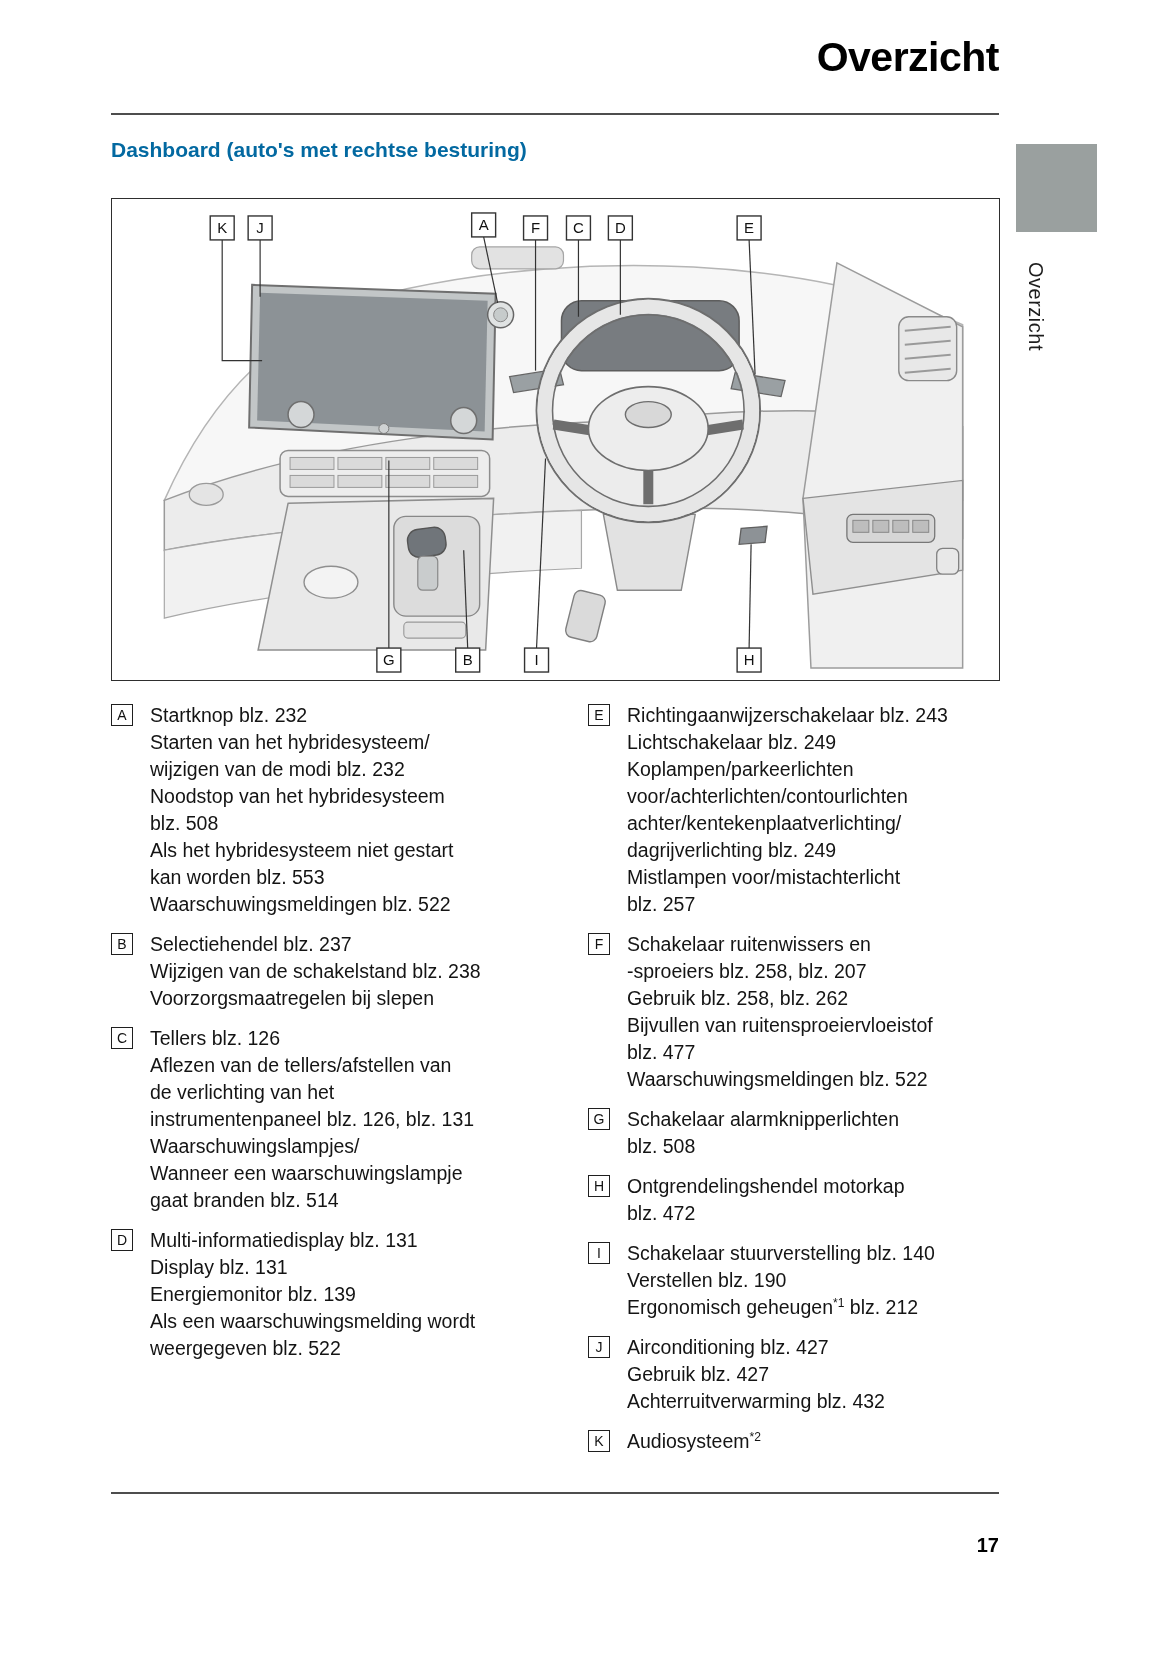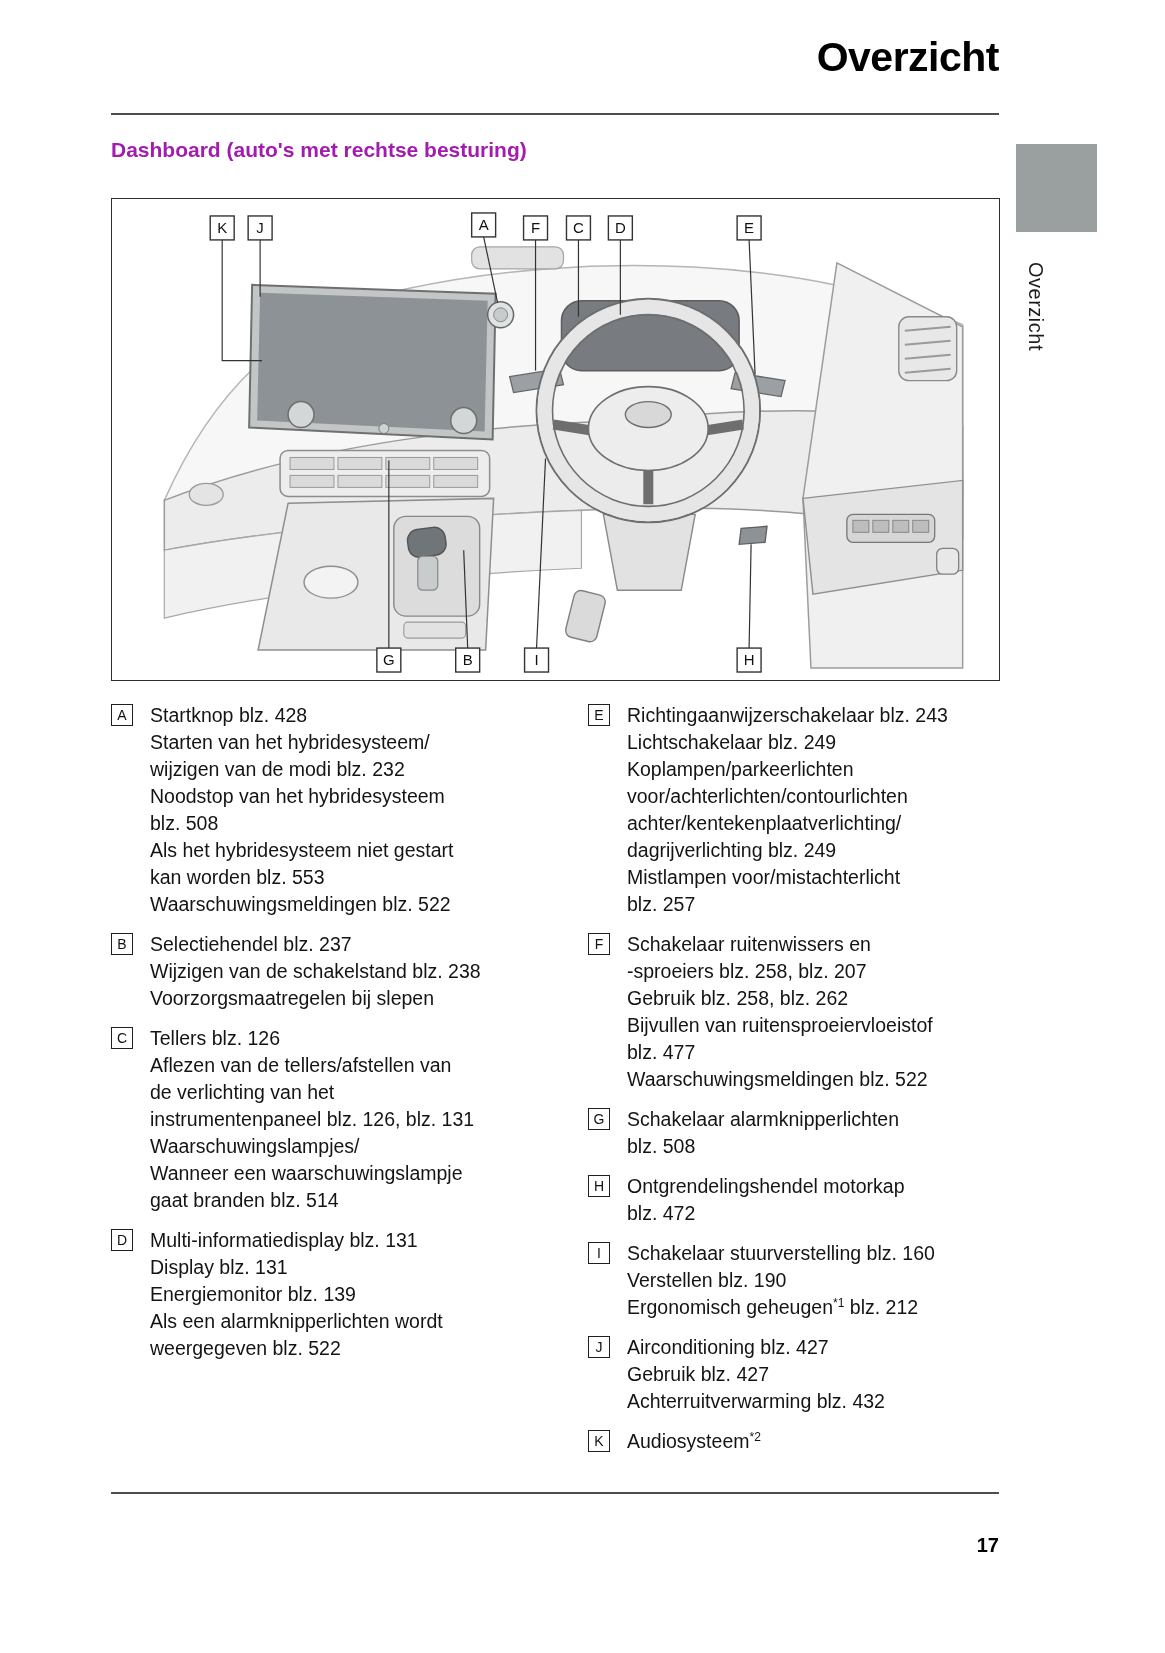--- a/index.html
+++ b/index.html
@@ -10,21 +10,21 @@
     overflow:hidden;
   }
   .page-title {
     position:absolute; top:34px; right:166px;
     font-size:41px; font-weight:700; letter-spacing:-0.5px; color:#000;
   }
   .rule-top {
     position:absolute; left:111px; top:113px; width:888px; height:1.5px; background:#4d4d4d;
   }
   .section-heading {
-    position:absolute; left:111px; top:138px; font-size:21px; font-weight:700; color:#a21caf;
+    position:absolute; left:111px; top:138px; font-size:21px; font-weight:700; color:#0369a1;
   }
   .side-tab {
     position:absolute; left:1016px; top:144px; width:81px; height:88px; background:#9aa09f;
   }
   .side-label {
     position:absolute; left:1024px; top:262px;
     writing-mode:vertical-rl; font-size:20px; color:#1d1d1d; letter-spacing:0.5px;
   }
   .diagram {
     position:absolute; left:111px; top:198px; width:889px; height:483px;
@@ -200,21 +200,21 @@
       </g>
     </g>
   </svg>
 </div>
 
 <div class="columns">
   <div class="col" id="col-left">
   <div class="item">
     <span class="letterbox">A</span>
     <div class="lines">
-          <div class="line">Startknop blz. 428</div>
+          <div class="line">Startknop blz. 232</div>
           <div class="line">Starten van het hybridesysteem/</div>
           <div class="line">wijzigen van de modi blz. 232</div>
           <div class="line">Noodstop van het hybridesysteem</div>
           <div class="line">blz. 508</div>
           <div class="line">Als het hybridesysteem niet gestart</div>
           <div class="line">kan worden blz. 553</div>
           <div class="line">Waarschuwingsmeldingen blz. 522</div>
         </div>
   </div>
 
@@ -239,21 +239,21 @@
           <div class="line">gaat branden blz. 514</div>
         </div>
   </div>
 
   <div class="item">
     <span class="letterbox">D</span>
     <div class="lines">
           <div class="line">Multi-informatiedisplay blz. 131</div>
           <div class="line">Display blz. 131</div>
           <div class="line">Energiemonitor blz. 139</div>
-          <div class="line">Als een alarmknipperlichten wordt</div>
+          <div class="line">Als een waarschuwingsmelding wordt</div>
           <div class="line">weergegeven blz. 522</div>
         </div>
   </div>
 </div>
   <div class="col right" id="col-right">
   <div class="item">
     <span class="letterbox">E</span>
     <div class="lines">
           <div class="line">Richtingaanwijzerschakelaar blz. 243</div>
           <div class="line">Lichtschakelaar blz. 249</div>
@@ -290,21 +290,21 @@
     <span class="letterbox">H</span>
     <div class="lines">
           <div class="line">Ontgrendelingshendel motorkap</div>
           <div class="line">blz. 472</div>
         </div>
   </div>
 
   <div class="item">
     <span class="letterbox">I</span>
     <div class="lines">
-          <div class="line">Schakelaar stuurverstelling blz. 160</div>
+          <div class="line">Schakelaar stuurverstelling blz. 140</div>
           <div class="line">Verstellen blz. 190</div>
           <div class="line">Ergonomisch geheugen<sup>*1</sup> blz. 212</div>
         </div>
   </div>
 
   <div class="item">
     <span class="letterbox">J</span>
     <div class="lines">
           <div class="line">Airconditioning blz. 427</div>
           <div class="line">Gebruik blz. 427</div>

